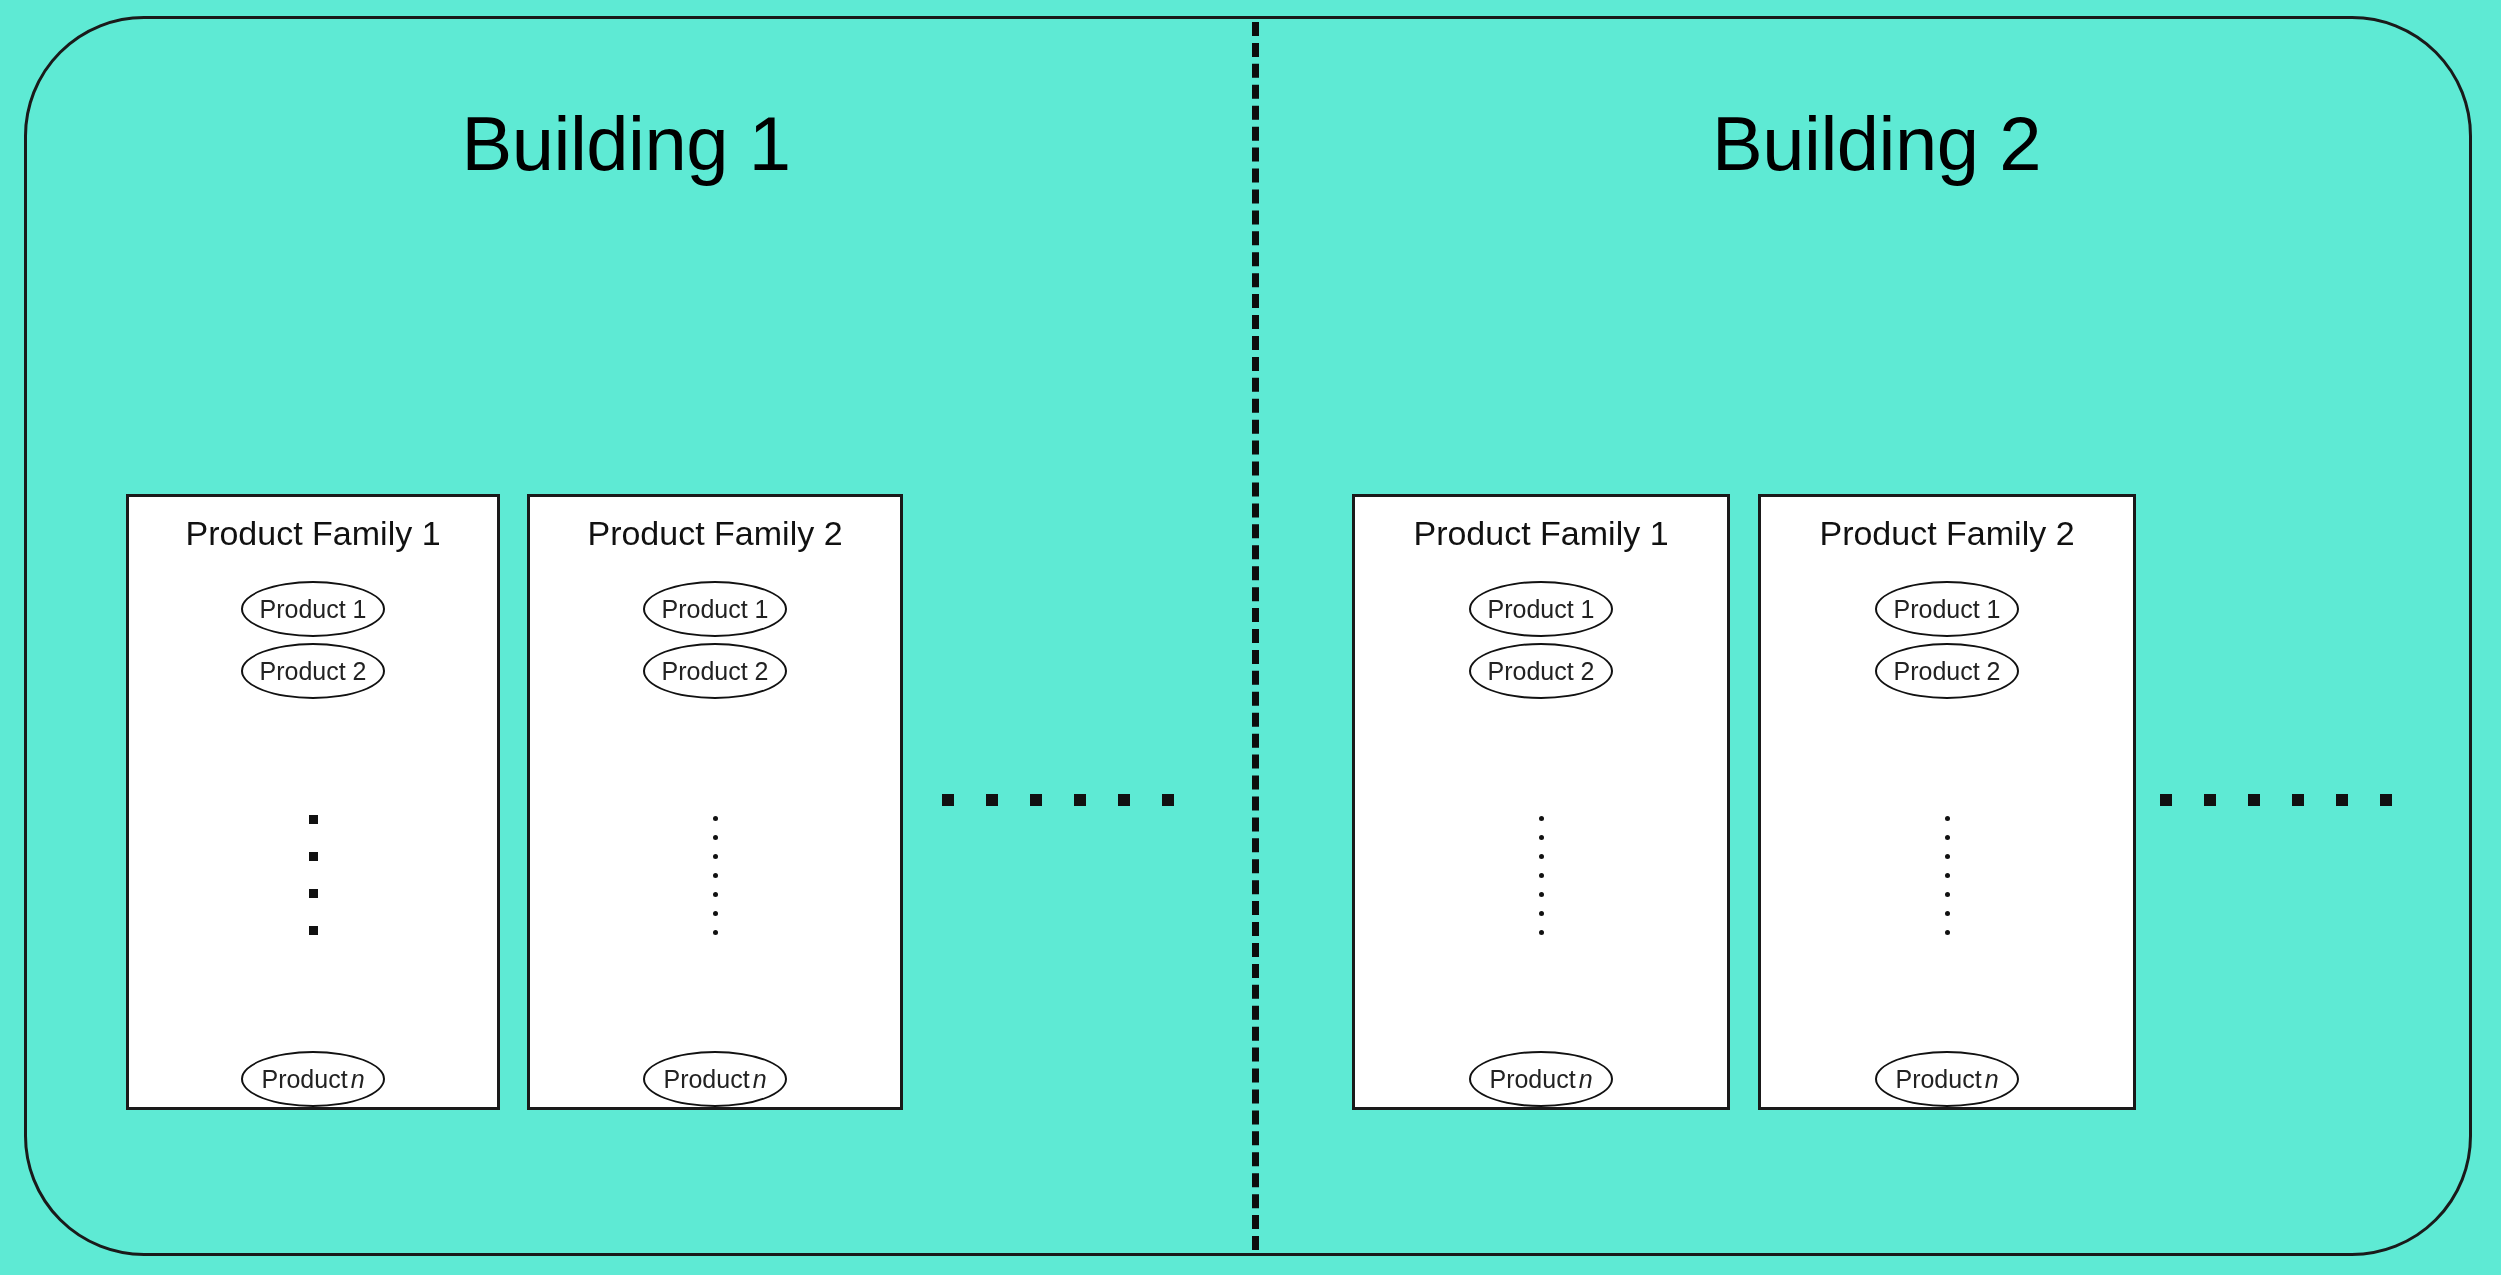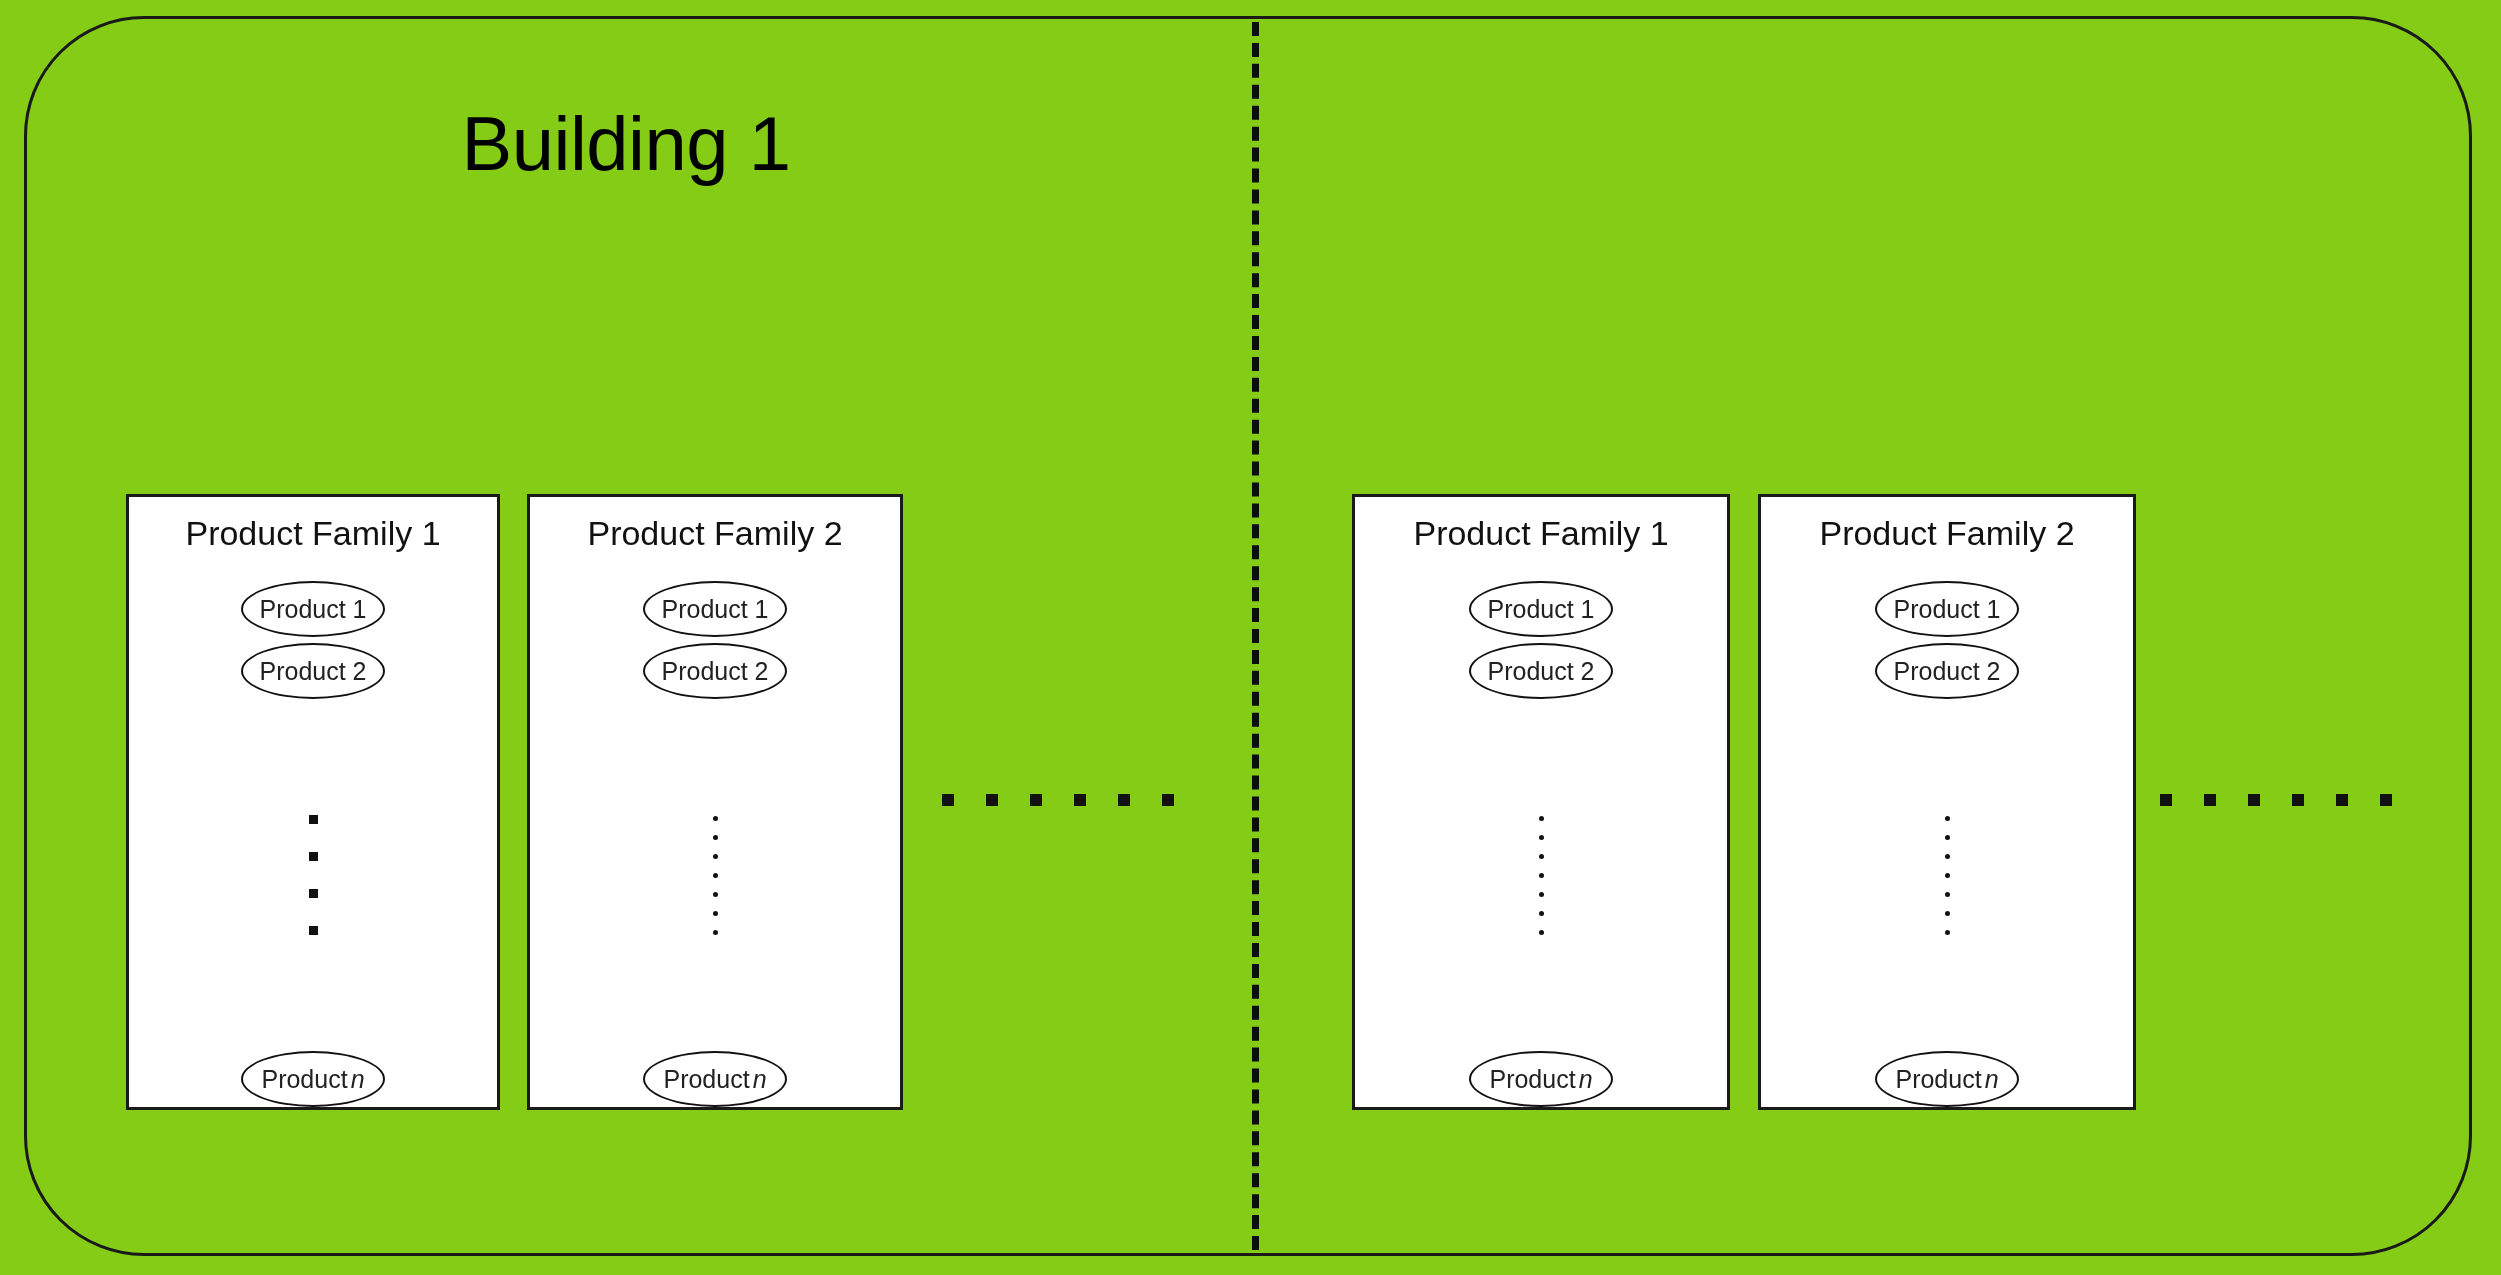--- a/index.html
+++ b/index.html
@@ -11,21 +11,21 @@
     width: 2501px;
     height: 1275px;
     font-family: "Liberation Sans", sans-serif;
     color: #000000;
     overflow: hidden;
   }
   #stage {
     position: relative;
     width: 2501px;
     height: 1275px;
-    background: #84cc16;
+    background: #5eead4;
   }
 
   
   .site-frame {
     position: absolute;
     left: 24px;
     top: 16px;
     width: 2448px;
     height: 1240px;
     border: 3px solid #1a1a1a;
@@ -218,20 +218,21 @@
 
   <div class="hdots b1">
     <span class="dot"></span>
       <span class="dot"></span>
       <span class="dot"></span>
     <span class="dot"></span>
       <span class="dot"></span>
       <span class="dot"></span>
   </div>
 
+  <div class="building-title b2">Building 2</div>
 
   <div class="family-box fb-b2-f1">
     <div class="family-title">Product Family 1</div>
     <div class="product-stack">
       <div class="product-node p1">
         <span>Product 1</span>
       </div>
       <div class="product-node p2">
         <span>Product 2</span>
       </div>

